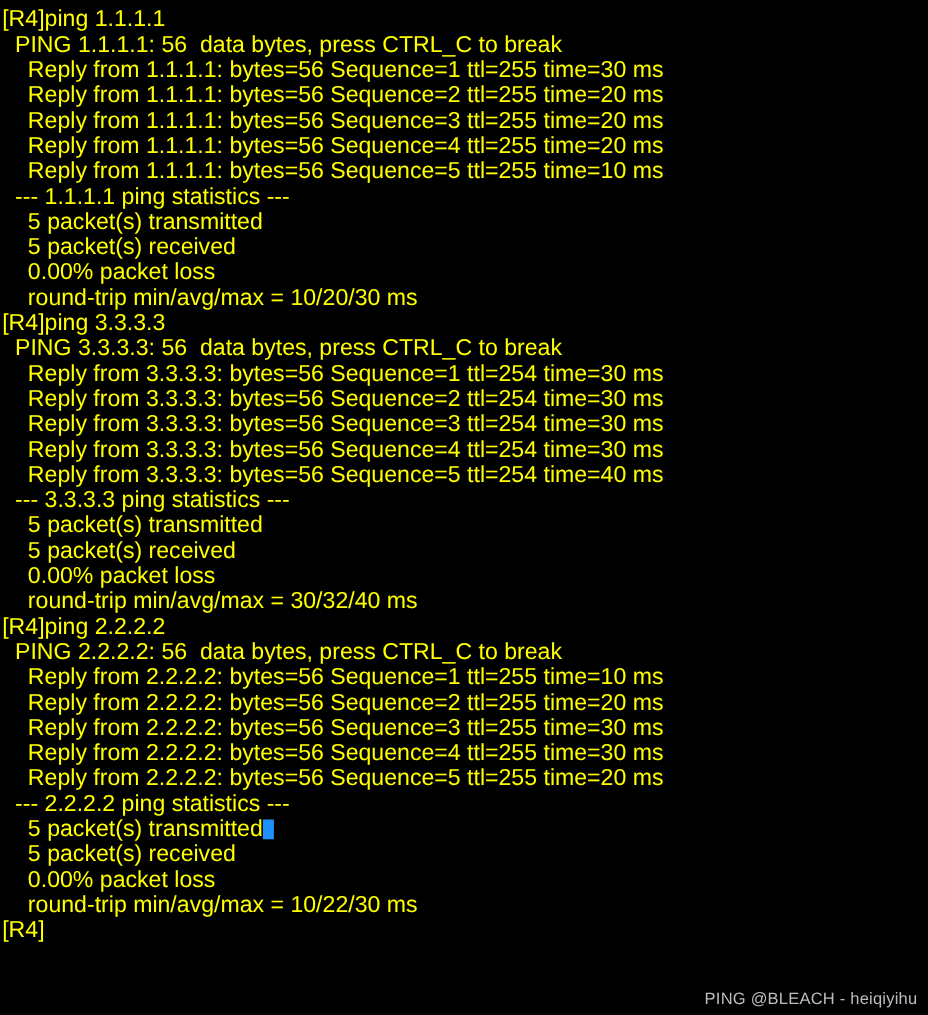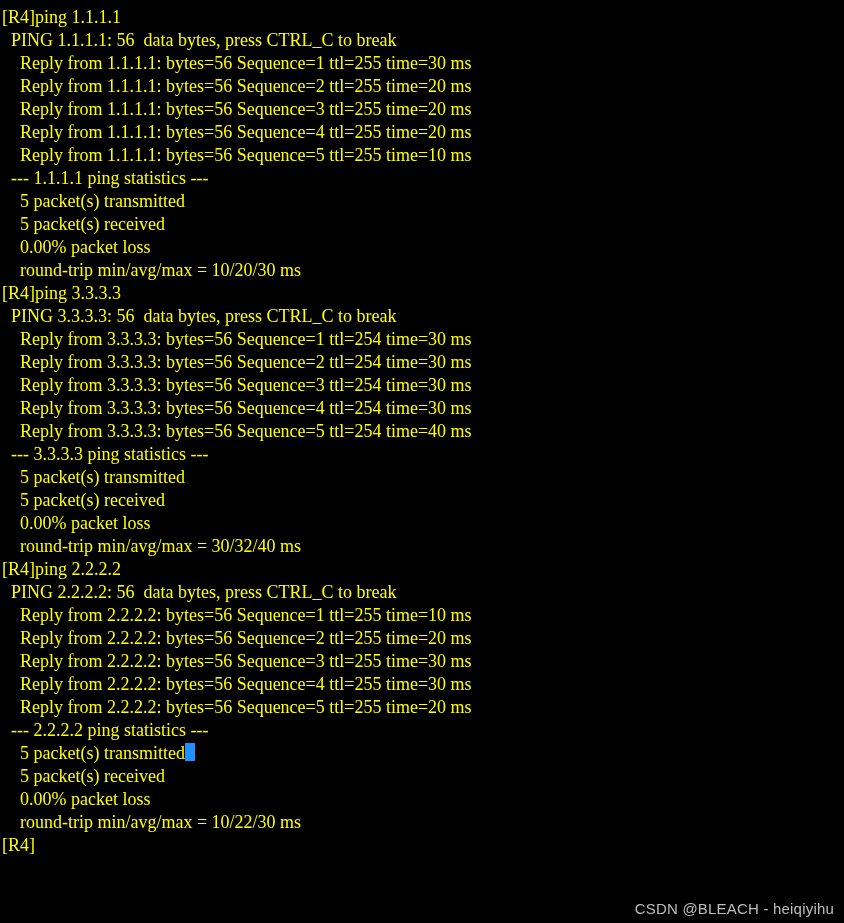--- a/index.html
+++ b/index.html
@@ -4,22 +4,22 @@
 <style>
   html, body {
     margin: 0;
     padding: 0;
     background: #000;
     width: 844px;
     height: 923px;
     overflow: hidden;
   }
   .terminal {
-    font-family: Liberation Serif, serif;
-    font-size: 18px;
+    font-family: Liberation Sans, sans-serif;
+    font-size: 21px;
     line-height: 23px;
     color: #ffff00;
     white-space: pre;
     padding: 6px 0 0 2px;
     letter-spacing: 0.0px;
     position: relative;
     height: 100%;
     box-sizing: border-box;
   }
   .cursor {
@@ -37,13 +37,13 @@
     color: #bdbdbd;
     font-family: Arial, sans-serif;
     font-size: 15px;
     letter-spacing: 0.2px;
   }
 </style>
 </head>
 <body>
 
 <div class="terminal" id="term"><div>[R4]ping 1.1.1.1</div><div>  PING 1.1.1.1: 56  data bytes, press CTRL_C to break</div><div>    Reply from 1.1.1.1: bytes=56 Sequence=1 ttl=255 time=30 ms</div><div>    Reply from 1.1.1.1: bytes=56 Sequence=2 ttl=255 time=20 ms</div><div>    Reply from 1.1.1.1: bytes=56 Sequence=3 ttl=255 time=20 ms</div><div>    Reply from 1.1.1.1: bytes=56 Sequence=4 ttl=255 time=20 ms</div><div>    Reply from 1.1.1.1: bytes=56 Sequence=5 ttl=255 time=10 ms</div><div></div><div>  --- 1.1.1.1 ping statistics ---</div><div>    5 packet(s) transmitted</div><div>    5 packet(s) received</div><div>    0.00% packet loss</div><div>    round-trip min/avg/max = 10/20/30 ms</div><div></div><div>[R4]ping 3.3.3.3</div><div>  PING 3.3.3.3: 56  data bytes, press CTRL_C to break</div><div>    Reply from 3.3.3.3: bytes=56 Sequence=1 ttl=254 time=30 ms</div><div>    Reply from 3.3.3.3: bytes=56 Sequence=2 ttl=254 time=30 ms</div><div>    Reply from 3.3.3.3: bytes=56 Sequence=3 ttl=254 time=30 ms</div><div>    Reply from 3.3.3.3: bytes=56 Sequence=4 ttl=254 time=30 ms</div><div>    Reply from 3.3.3.3: bytes=56 Sequence=5 ttl=254 time=40 ms</div><div></div><div>  --- 3.3.3.3 ping statistics ---</div><div>    5 packet(s) transmitted</div><div>    5 packet(s) received</div><div>    0.00% packet loss</div><div>    round-trip min/avg/max = 30/32/40 ms</div><div></div><div>[R4]ping 2.2.2.2</div><div>  PING 2.2.2.2: 56  data bytes, press CTRL_C to break</div><div>    Reply from 2.2.2.2: bytes=56 Sequence=1 ttl=255 time=10 ms</div><div>    Reply from 2.2.2.2: bytes=56 Sequence=2 ttl=255 time=20 ms</div><div>    Reply from 2.2.2.2: bytes=56 Sequence=3 ttl=255 time=30 ms</div><div>    Reply from 2.2.2.2: bytes=56 Sequence=4 ttl=255 time=30 ms</div><div>    Reply from 2.2.2.2: bytes=56 Sequence=5 ttl=255 time=20 ms</div><div></div><div>  --- 2.2.2.2 ping statistics ---</div><div>    5 packet(s) transmitted<span class="cursor"></span></div><div>    5 packet(s) received</div><div>    0.00% packet loss</div><div>    round-trip min/avg/max = 10/22/30 ms</div><div></div><div>[R4]</div></div>
-<div class="watermark">CSDN @BLEACH - heiqiyihu</div>
+<div class="watermark">PING @BLEACH - heiqiyihu</div>
 
 </body></html>

